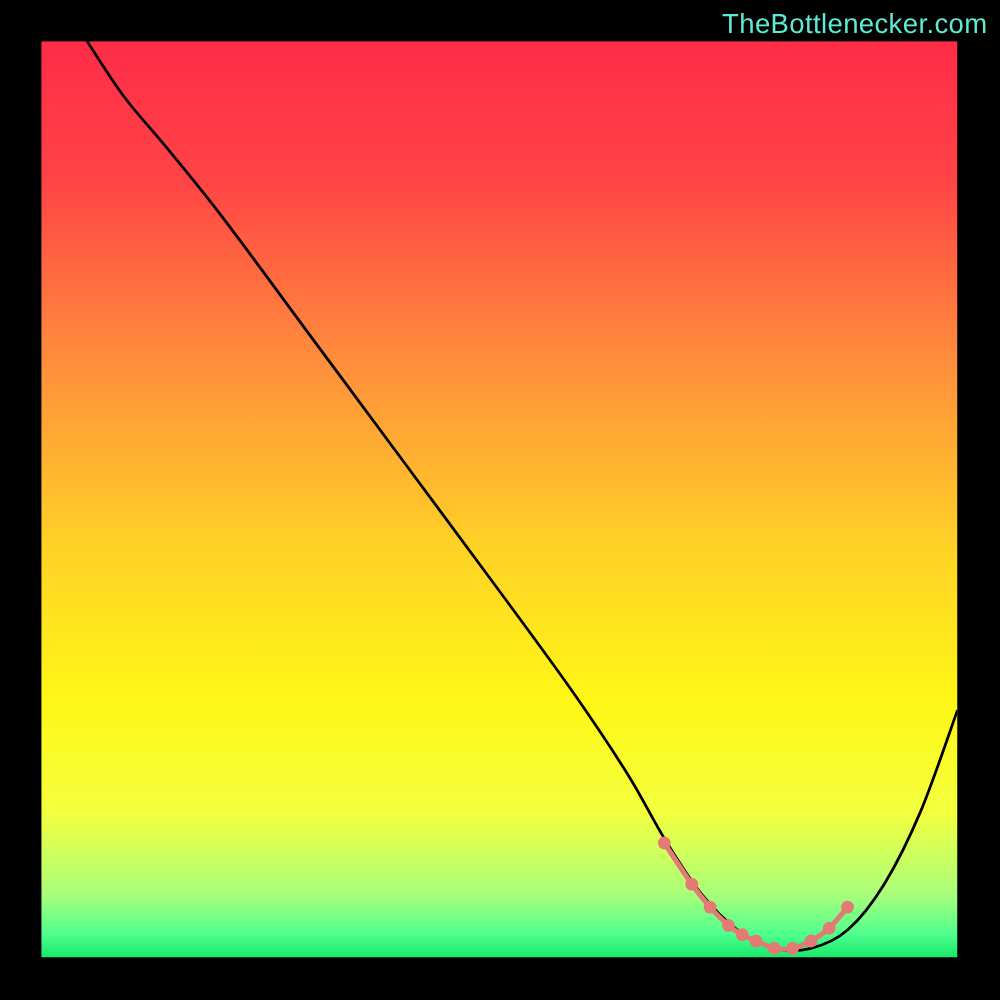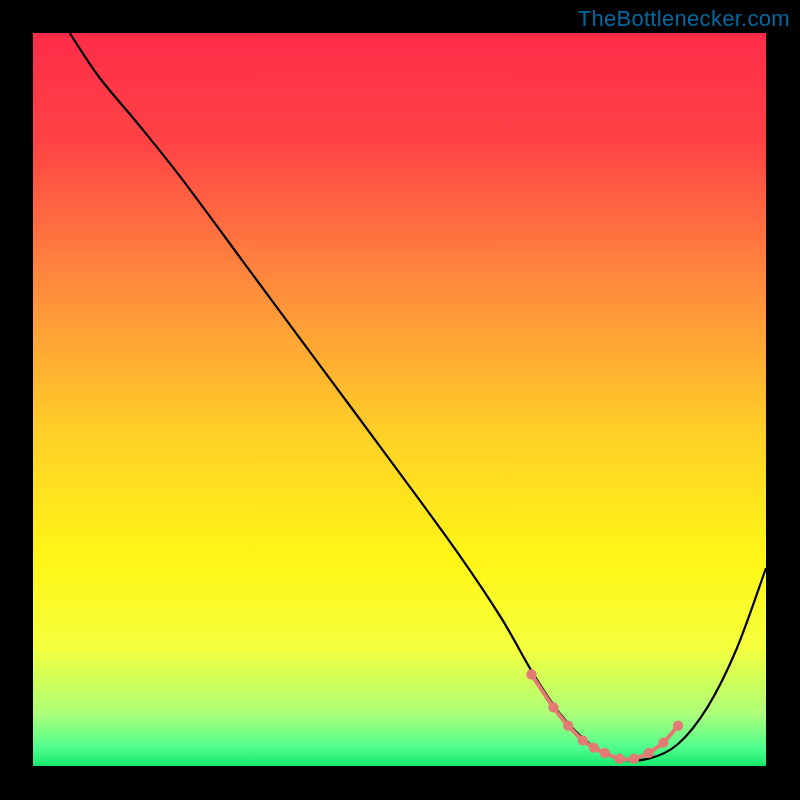--- a/index.html
+++ b/index.html
@@ -31,21 +31,21 @@
     width: 100%;
     height: 100%;
   }
   .watermark {
     position: absolute;
     top: 6px;
     right: 10px;
     font-family: Arial, Helvetica, sans-serif;
     font-size: 22px;
     font-weight: 500;
-    color: #0369a1;
+    color: #5eead4;
     letter-spacing: 0.3px;
   }
 </style>
 </head>
 <body>
 
 <div class="watermark">TheBottlenecker.com</div>
 
 <div class="plot-area">
   <svg class="gradient-bg" viewBox="0 0 100 100" preserveAspectRatio="none">

